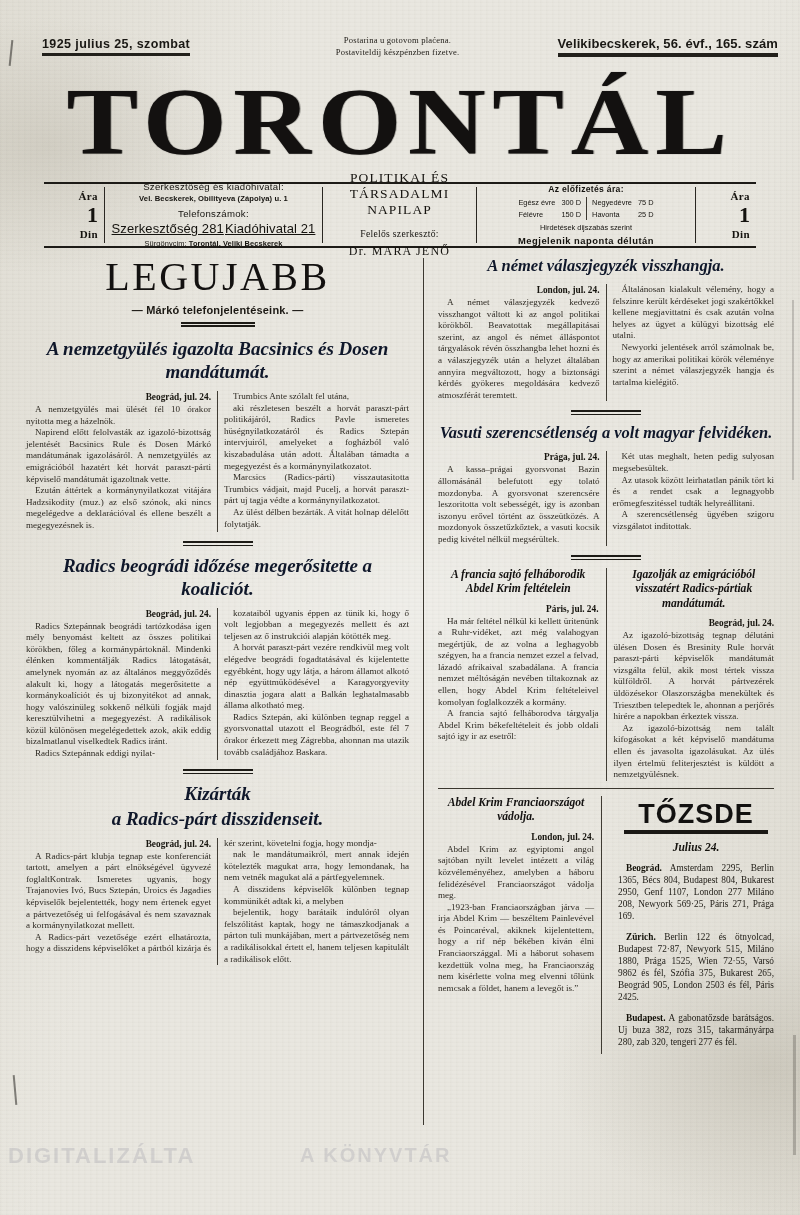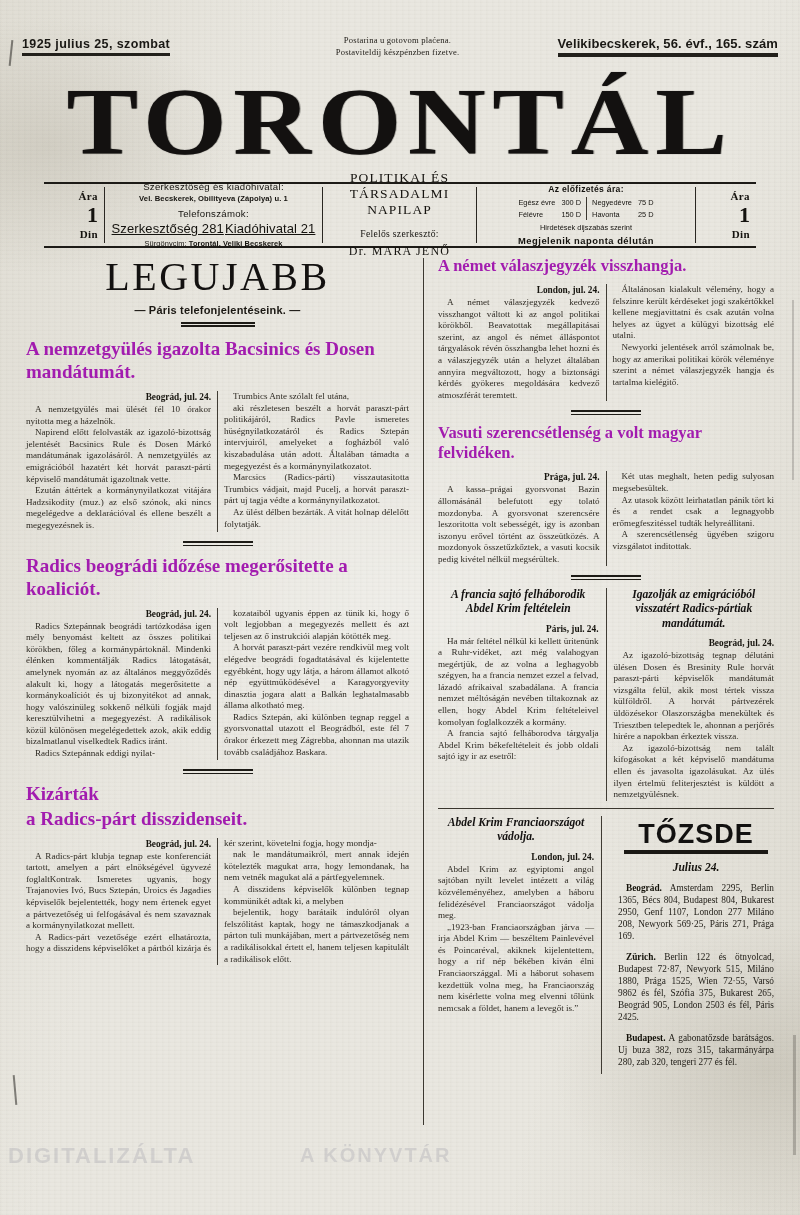--- a/index.html
+++ b/index.html
@@ -61,20 +61,21 @@
   .topbar-right { width: 255px; text-align: right; }
   .dateline {
     font-family: "Liberation Sans", sans-serif;
     font-weight: bold;
     font-size: 12.5px;
     letter-spacing: 0.4px;
     color: #1a1814;
     display: inline-block;
     padding-bottom: 2px;
     border-bottom: 3px solid #22201b;
+    margin-left: 20px;
   }
   .postnote {
     font-family: "Liberation Serif", serif;
     font-size: 8.6px;
     line-height: 1.45;
     color: #24211c;
     letter-spacing: 0.2px;
   }
   .issueline {
     font-family: "Liberation Sans", sans-serif;
@@ -293,26 +294,27 @@
   .rule-short {
     width: 74px;
     height: 0;
     margin: 0 auto 10px auto;
     border-top: 2px solid #1d1b16;
     border-bottom: 2px solid #1d1b16;
     padding-top: 1px;
   }
   h2.hl {
     font-family: "Liberation Serif", "DejaVu Serif", serif;
+    font-style: italic;
     font-weight: bold;
     font-size: 19px;
     line-height: 23px;
-    text-align: left;
+    text-align: center;
     margin: 0 0 8px 0;
-    color: #a21caf;
+    color: #0f172a;
   }
   h2.hl.sm {
     font-size: 16.5px;
     line-height: 20px;
   }
   h3.hl3 {
     font-family: "Liberation Serif", "DejaVu Serif", serif;
     font-style: italic;
     font-weight: bold;
     font-size: 11.6px;
@@ -476,21 +478,21 @@
       </div>
     </div>
 
     <div class="content">
       <div class="colgroup">
 
         <div class="bigcol left">
 
           <div class="sec">
             <h1 class="mega">LEGUJABB</h1>
-            <div class="subhead">— Páris telefonjelentéseink. —</div>
+            <div class="subhead">— Márkó telefonjelentéseink. —</div>
             <div class="rule-short"></div>
           </div>
 
           <div class="sec">
             <h2 class="hl">A nemzetgyülés igazolta Bacsinics és Dosen mandátumát.</h2>
             <div class="twocol">
               <div class="placeline"><b>Beográd, jul. 24.</b></div>
               <p class="body">A nemzetgyülés mai ülését fél 10 órakor nyitotta meg a házelnök.</p>
               <p class="body">Napirend előtt felolvasták az igazoló-bizottság jelentését Bacsinics Rule és Dosen Márkó mandátumának igazolásáról. A nemzetgyülés az emigrációból hazatért két horvát paraszt-párti képviselő mandátumát igazoltnak vette.</p>
               <p class="body">Ezután áttértek a kormánynyilatkozat vitájára Hadzsikodity (muz.) az első szónok, aki nincs megelégedve a deklarációval és ellene beszélt a megegyezésnek is.</p>

